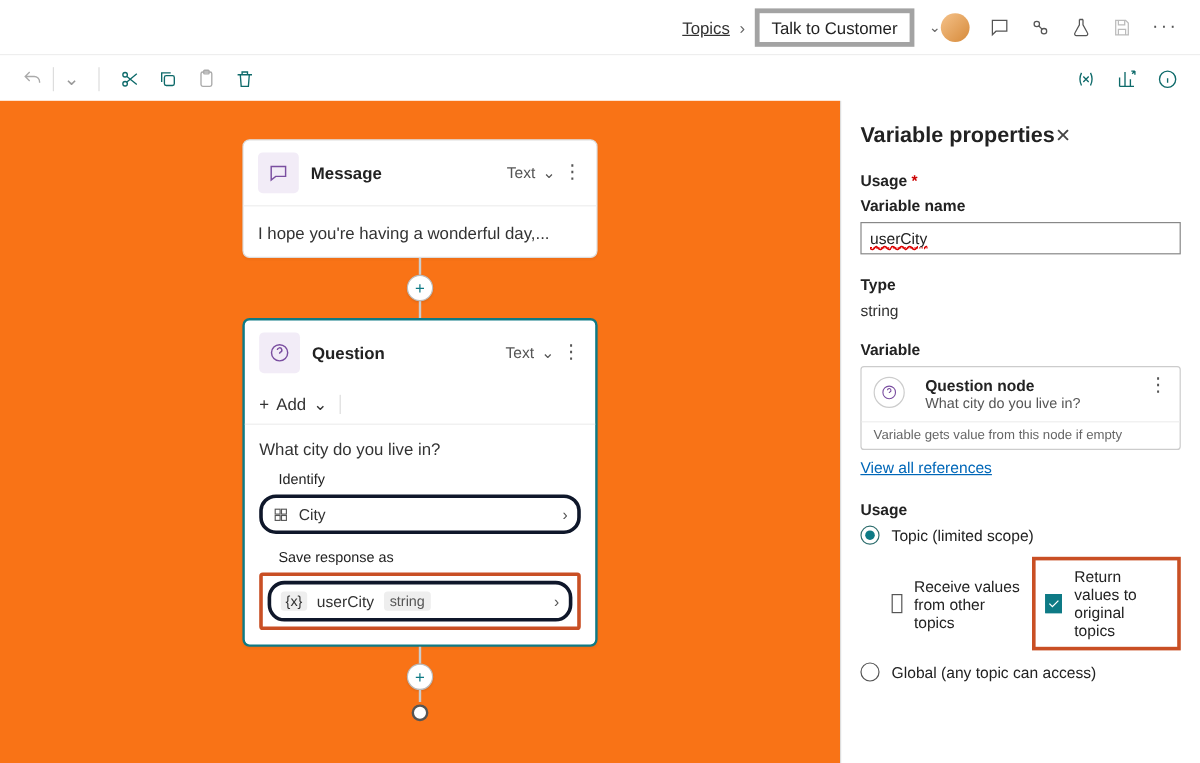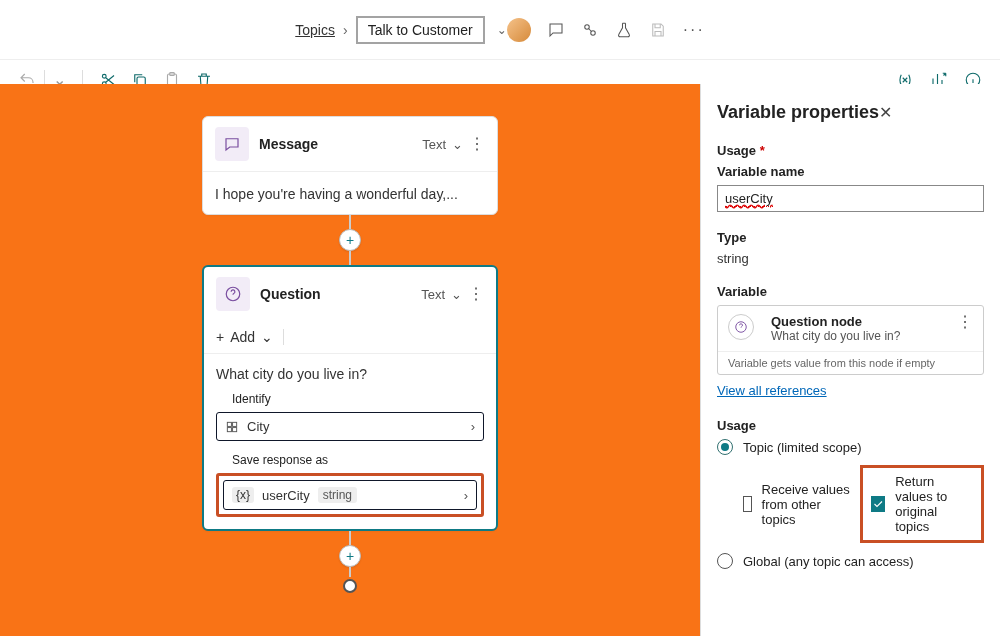--- a/index.html
+++ b/index.html
@@ -1,22 +1,22 @@
 <!DOCTYPE html>
 <html><head>
 <meta charset="utf-8">
 <style>
   * { box-sizing: border-box; margin: 0; padding: 0; font-family: "Segoe UI", Arial, sans-serif; }
   body { width: 1000px; height: 636px; background: #fff; overflow: hidden; position: relative; }
 
   
-  .header { height: 60px; display: flex; align-items: center; padding: 0 18px; border-bottom: 1px solid #eee; justify-content: center; }
+  .header { height: 46px; display: flex; align-items: center; padding: 0 18px; border-bottom: 1px solid #eee; justify-content: flex-end; }
   .breadcrumb { display: flex; align-items: center; gap: 8px; font-size: 14px; color: #333; }
   .breadcrumb a { color: #333; text-decoration: underline; }
-  .crumb-current { border: 2px solid #a3a3a3; padding: 4px 10px; font-weight: 400; color: #222; }
+  .crumb-current { border: 4px solid #a3a3a3; padding: 4px 10px; font-weight: 400; color: #222; }
   .chev-sep { color: #666; }
   .chev-down-sm { color: #666; font-size: 12px; margin-left: 4px; }
   .header-right { display: flex; align-items: center; gap: 16px; color: #555; }
   .avatar { width: 24px; height: 24px; border-radius: 50%; background: linear-gradient(135deg,#f5c28a,#d68a3a); }
   .hicon { width: 18px; height: 18px; fill: none; stroke: #555; stroke-width: 1.4; }
 
   
   .toolbar { height: 40px; display: flex; align-items: center; padding: 0 18px; border-bottom: 1px solid #eee; justify-content: space-between; }
   .tb-left { display: flex; align-items: center; gap: 14px; }
   .tb-right { display: flex; align-items: center; gap: 16px; }
@@ -28,29 +28,29 @@
   
   .canvas { position: absolute; top: 84px; left: 0; right: 300px; bottom: 0; background: #f97316; overflow: hidden; }
   .flow { position: absolute; left: 50%; transform: translateX(-50%); top: 32px; display:flex; flex-direction:column; align-items:center; }
 
   .node { width: 296px; background: #fff; border: 1px solid #ddd; border-radius: 6px; box-shadow: 0 1px 2px rgba(0,0,0,0.04); }
   .node.sel { border: 2px solid #0e7a85; }
   .node-head { display:flex; align-items:center; padding: 10px 12px; gap: 10px; }
   .node-icon { width: 34px; height: 34px; border-radius:4px; background:#f2ecf7; display:flex; align-items:center; justify-content:center; }
   .node-icon svg { width:18px; height:18px; stroke:#7a4ea0; fill:none; stroke-width:1.6;}
   .node-title { flex:1; font-weight:600; font-size:14px; color:#222;}
-  .node-meta { display:flex; align-items:center; gap:6px; color:#555; font-size:13px;margin-left:22px;}
+  .node-meta { display:flex; align-items:flex-start; gap:6px; color:#555; font-size:13px;margin-left:22px;}
   .node-body { padding: 0 12px 12px 12px; font-size:14px; color:#333;}
   .node-text { padding: 4px 0 0 0; color:#333;}
   .hr { border-top:1px solid #eee; margin: 0 0 10px 0;}
   .add-row { display:flex; align-items:center; gap:6px; padding: 8px 12px; border-bottom:1px solid #eee; color:#333; font-size:14px;}
   .q-text { padding: 12px 12px 10px 12px; color:#333; font-size:14px;}
   .q-section { padding: 0 12px 12px 12px; }
   .q-label { font-weight:400; font-size:12px; color:#222; margin-bottom:6px;padding-left:16px;}
-  .q-field { border:1px solid #0f172a; border-radius:3px; display:flex; align-items:center; padding:6px 8px; gap:8px; font-size:13px; color:#333;}
+  .q-field { border:3px solid #0f172a; border-radius:14px; display:flex; align-items:center; padding:6px 8px; gap:8px; font-size:13px; color:#333;}
   .q-field .grow{flex:1;}
   .q-chev { color:#555;}
   .save-highlight { border:3px solid #c94f24; border-radius:3px; padding:4px; margin-top:4px;}
 
   .connector { width:2px; background:#ccc; }
   .plus-btn { width:22px; height:22px; border-radius:50%; border:1px solid #bbb; background:#fff; display:flex; align-items:center; justify-content:center; color:#0e7a85; font-size:14px; box-shadow:0 1px 2px rgba(0,0,0,0.1);}
   .end-circle { width:14px; height:14px; border:2px solid #555; border-radius:50%; background:#fff; margin-top:2px;}
 
   
   .panel { position:absolute; right:0; top:84px; bottom:0; width:300px; border-left:1px solid #ddd; background:#fff; padding:18px 16px; overflow:auto;}

